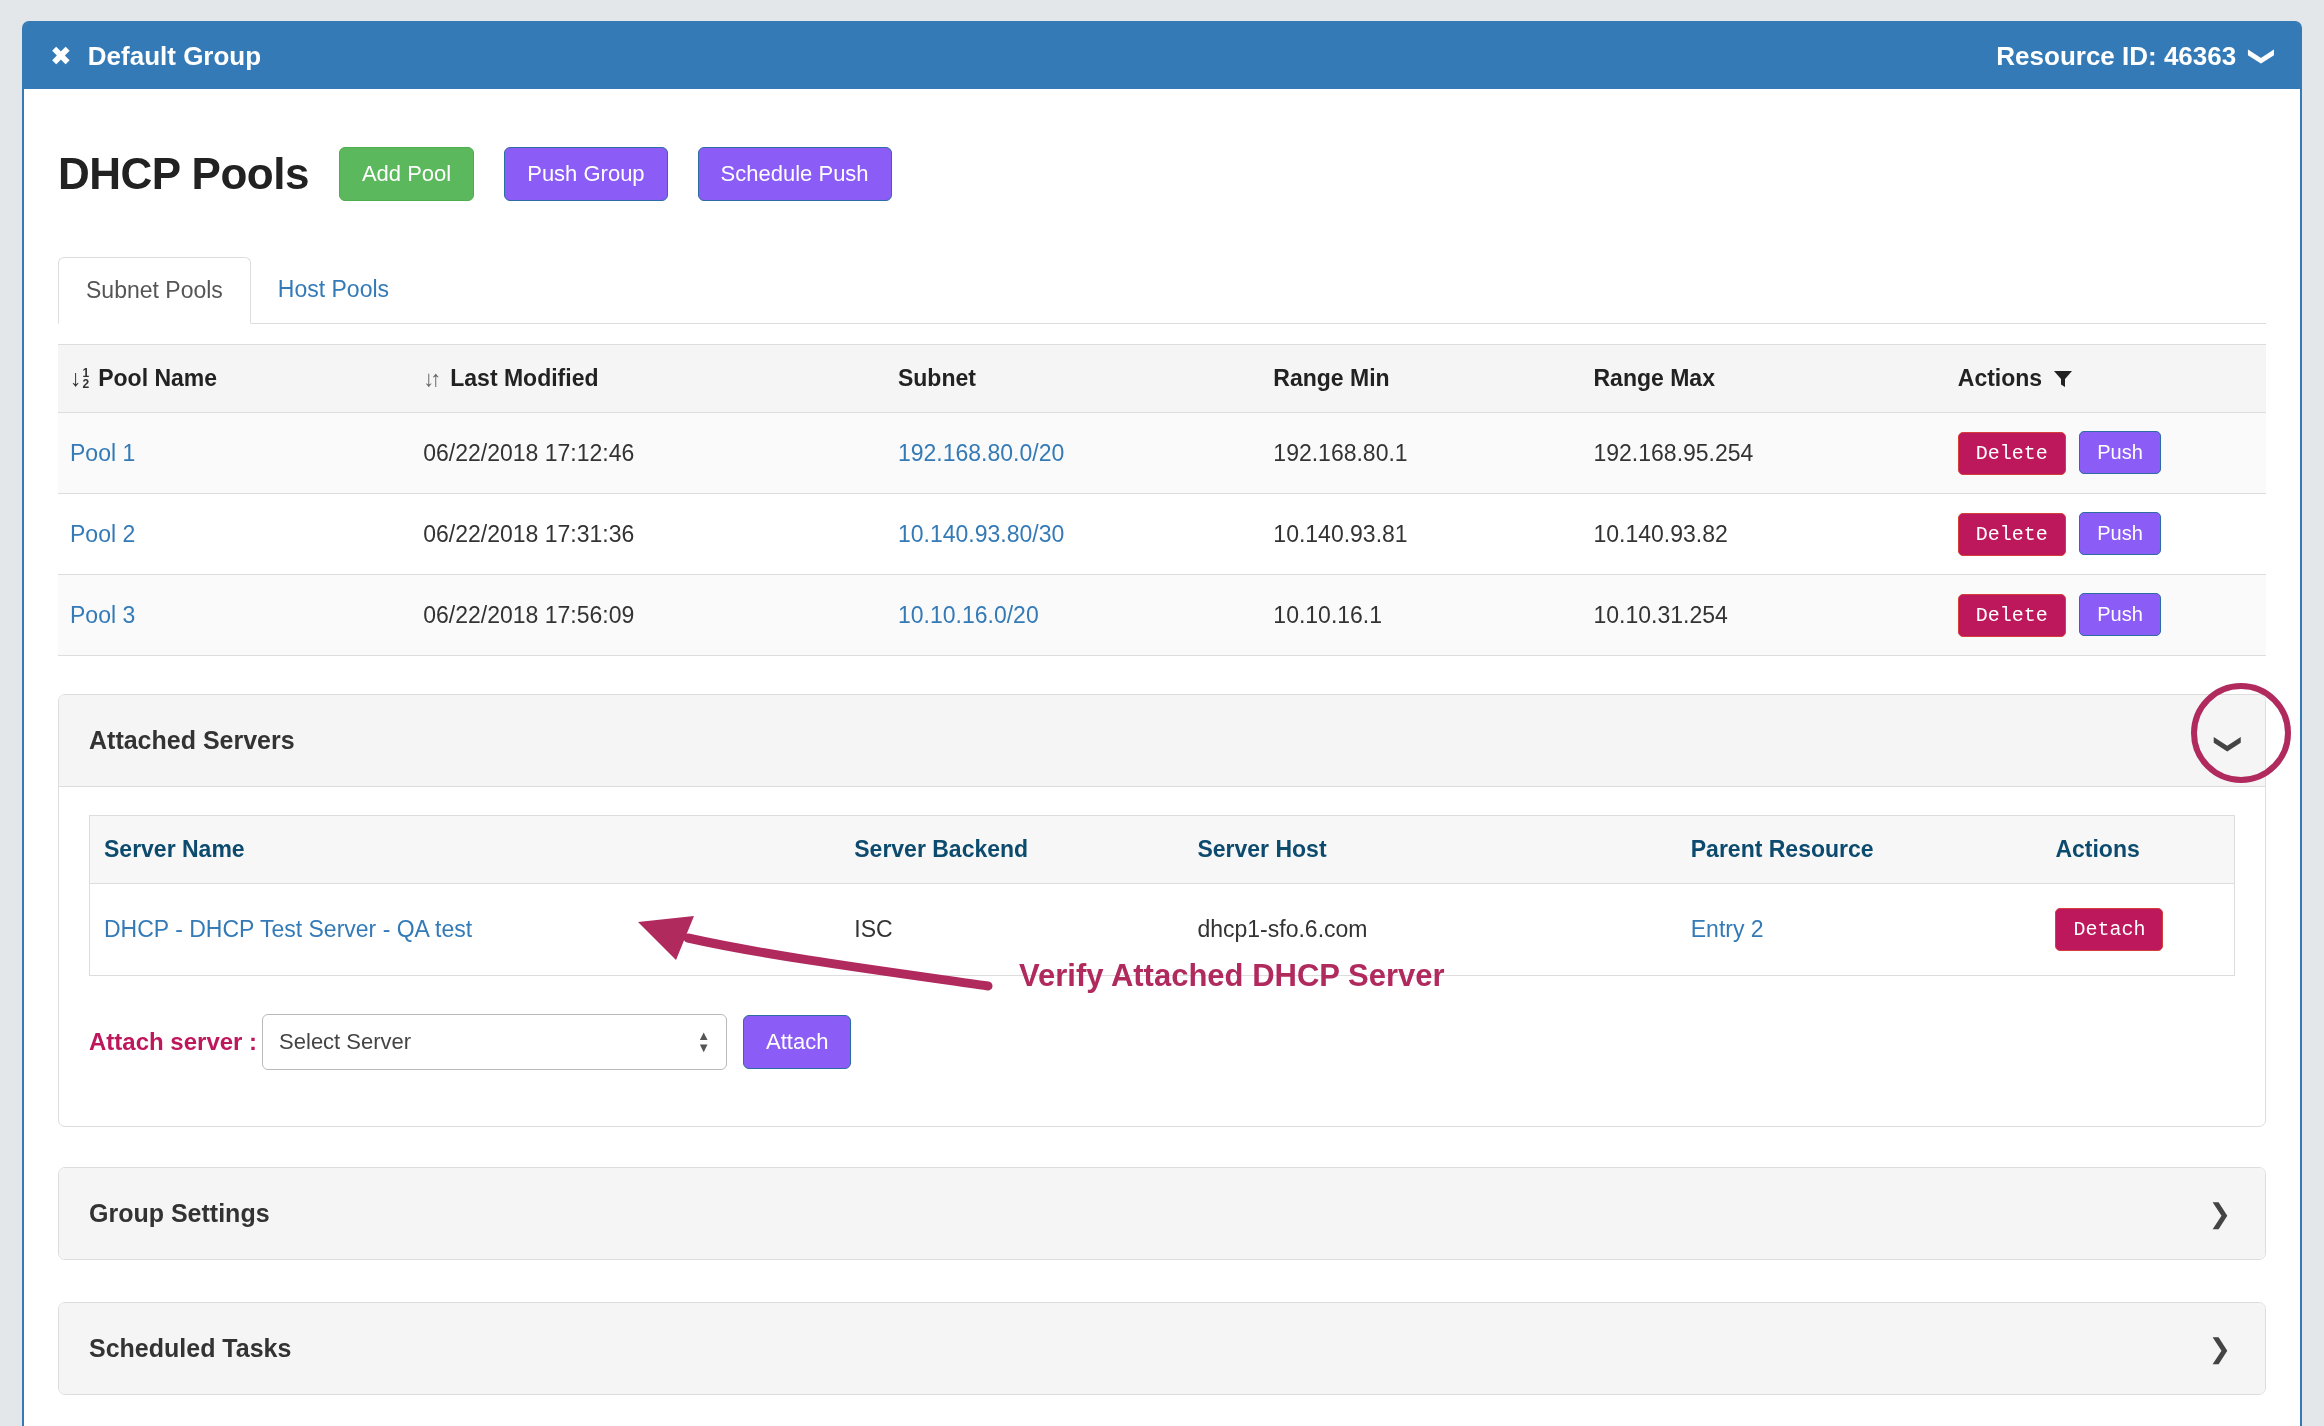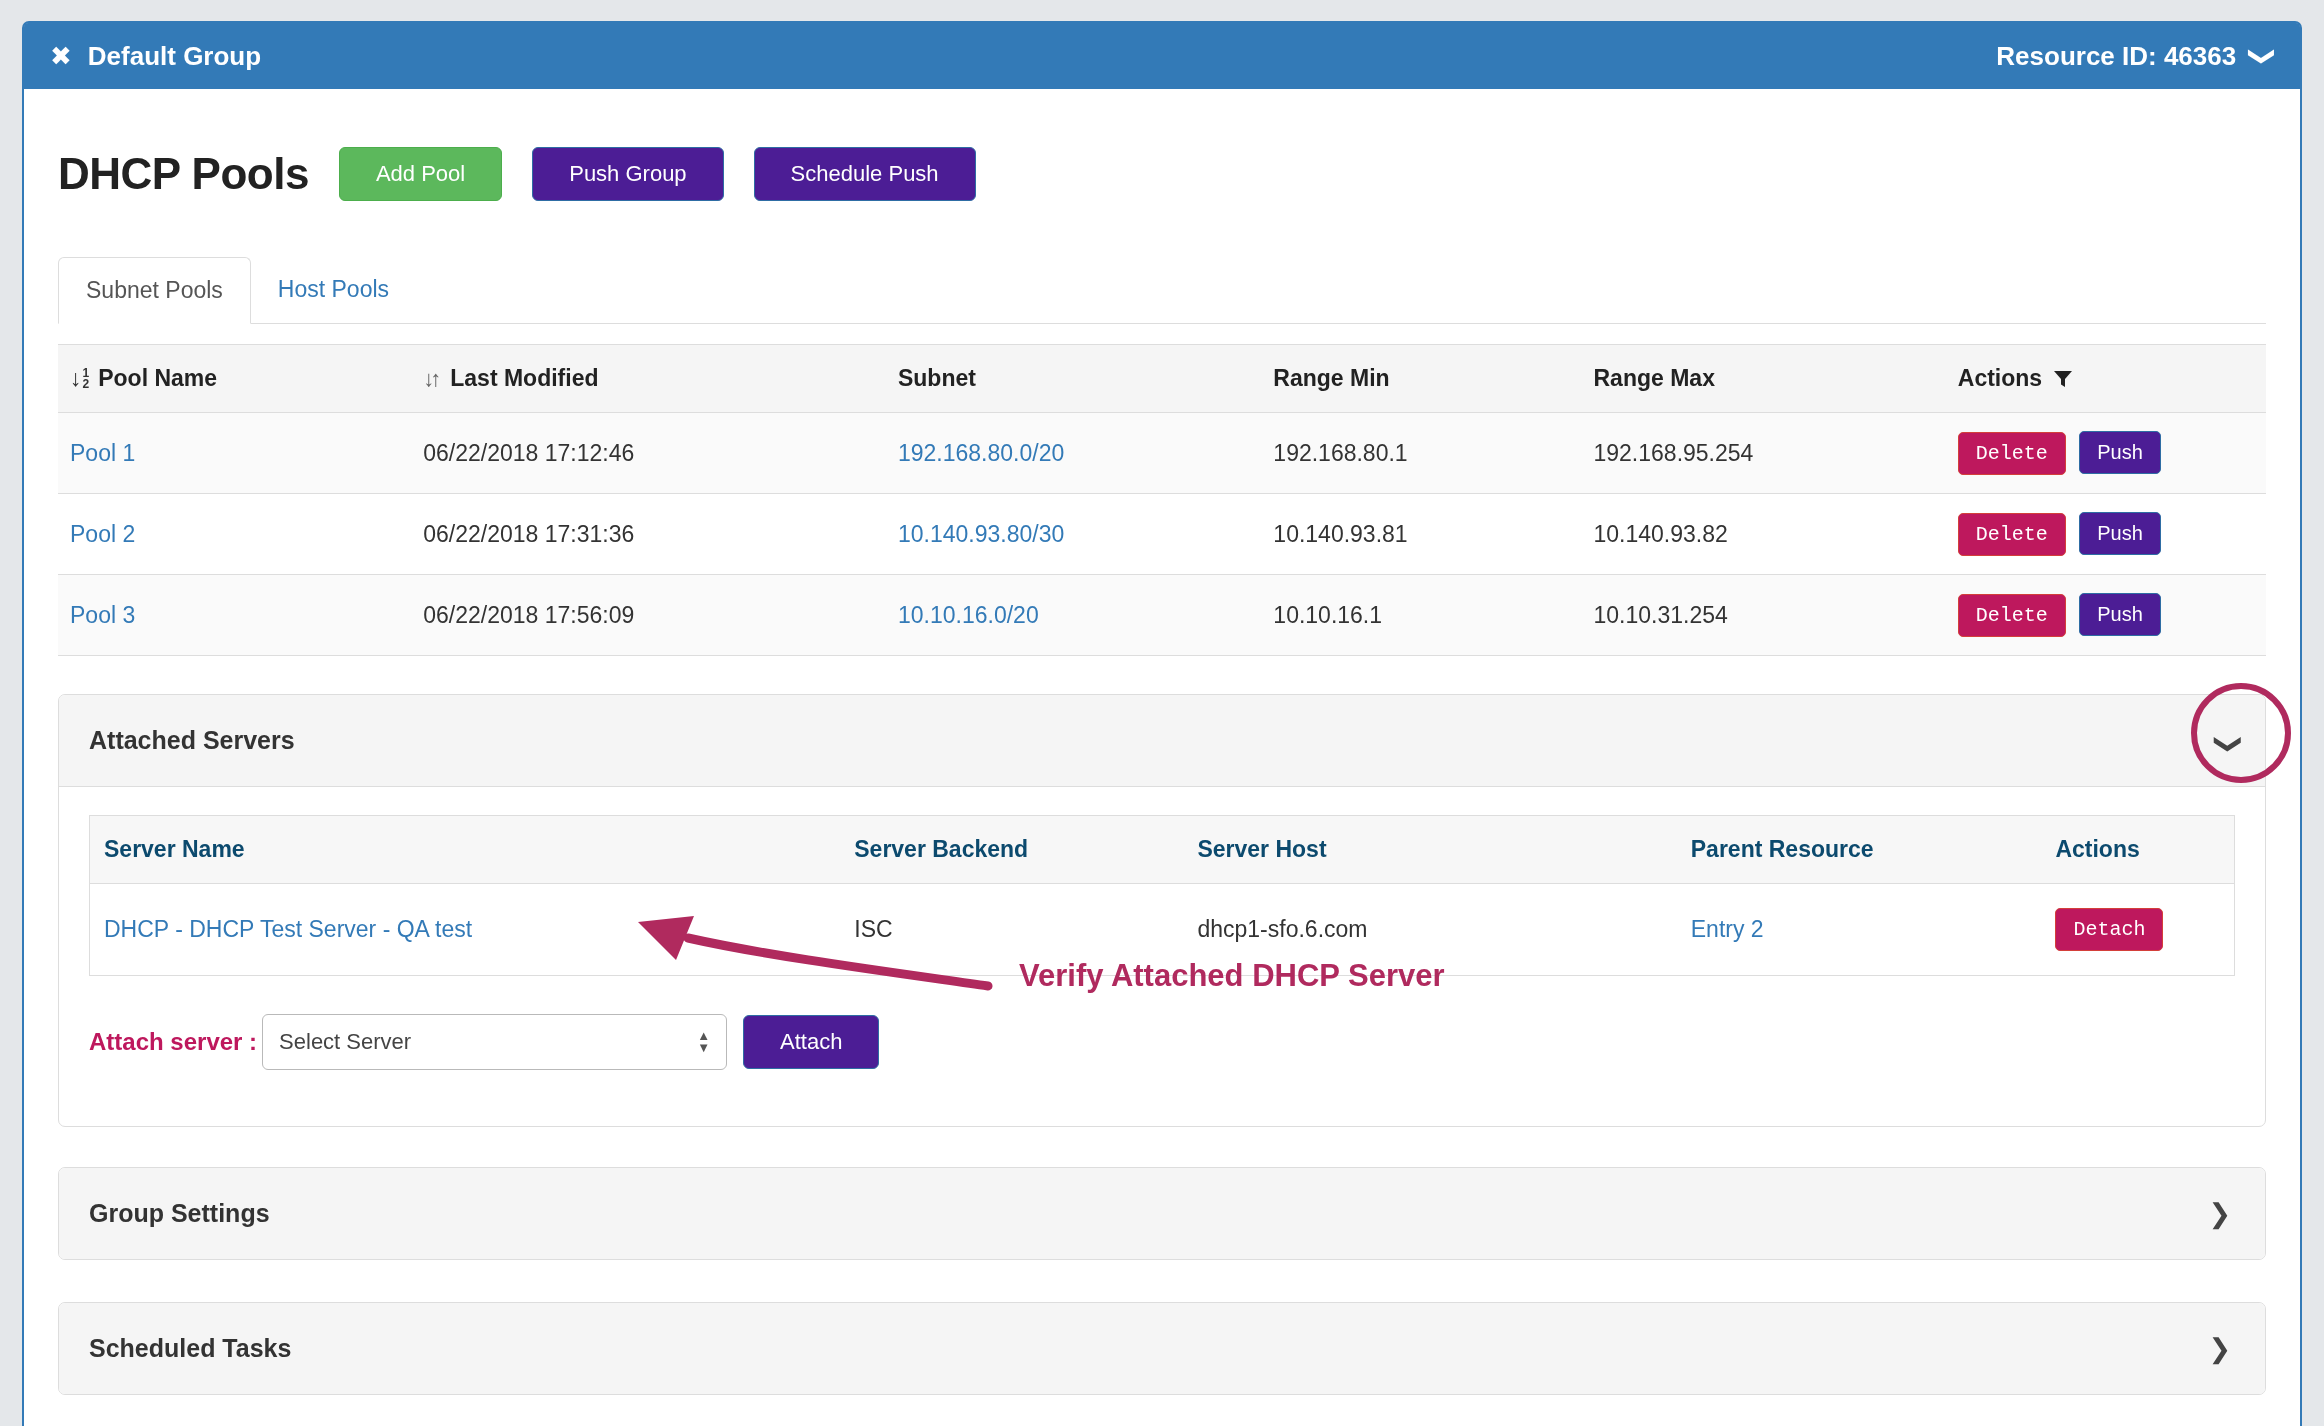--- a/index.html
+++ b/index.html
@@ -41,26 +41,26 @@
   .panel-body { padding: 32px 34px 64px; }
 
   .title-row { display: flex; align-items: center; gap: 30px; margin-top: 26px; }
   .page-title { font-size: 44px; font-weight: bold; color: #222; letter-spacing: -0.5px; }
   .btn {
     border: 1px solid transparent;
     border-radius: 6px;
     color: #fff;
     font-size: 22px;
     font-family: inherit;
-    padding: 13px 36px;
+    padding: 13px 22px;
     cursor: pointer;
     white-space: nowrap;
   }
   .btn.green { background: #5cb85c; border-color: #4cae4c; }
-  .btn.blue  { background: #4c1d95; border-color: #2e6da4; }
+  .btn.blue  { background: #8b5cf6; border-color: #2e6da4; }
   .btn.red   { background: #be185d; border-color: #d43f3a; font-family: Liberation Mono, monospace; }
   .btn.sm    { font-size: 20px; padding: 9px 17px; border-radius: 5px; }
 
   
   .tabs { display: flex; margin-top: 56px; border-bottom: 1px solid #ddd; text-align: right; }
   .tab {
     font-size: 23px;
     padding: 19px 27px;
     cursor: pointer;
     color: #337ab7;

